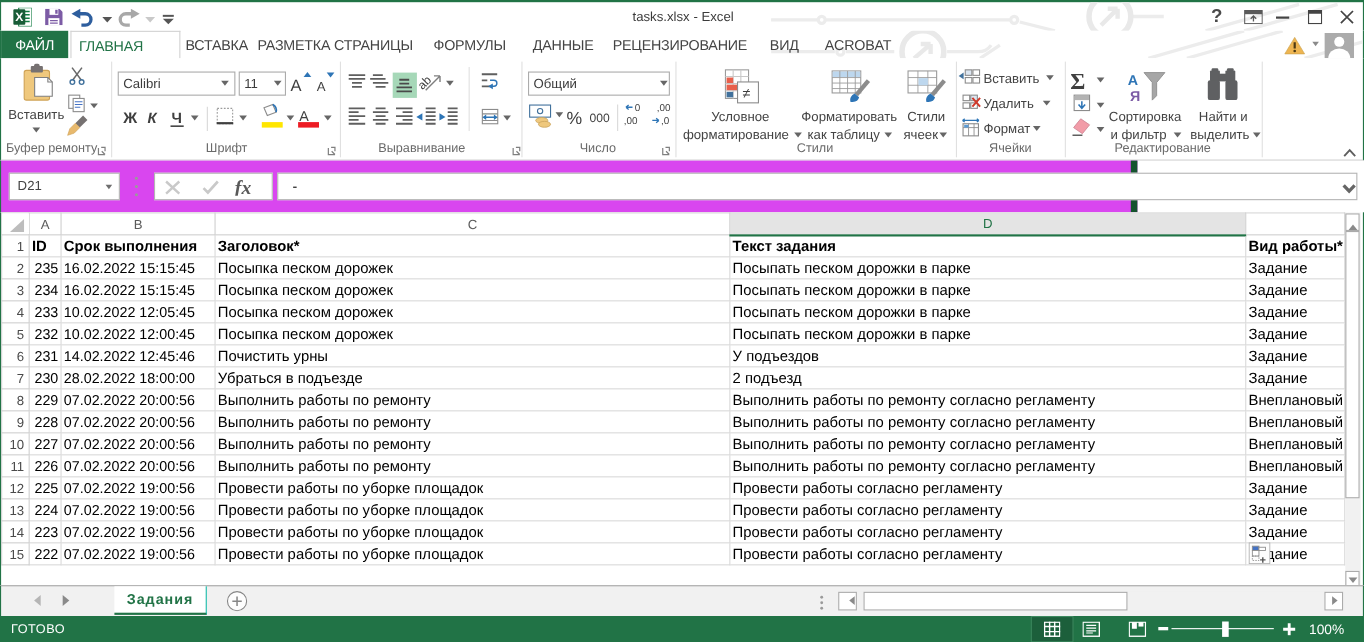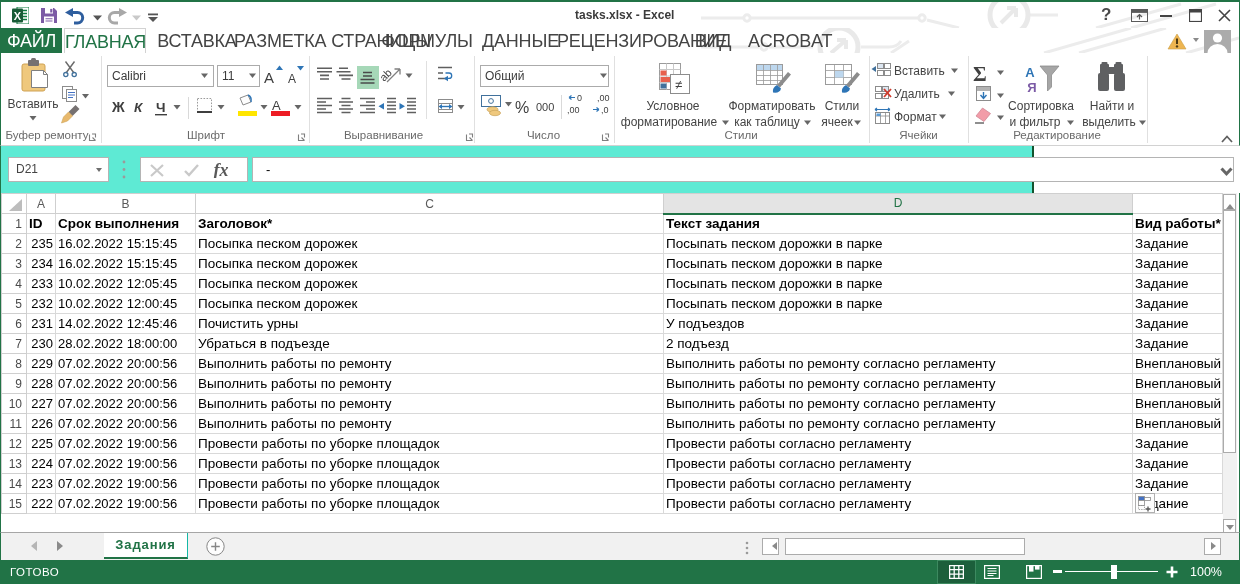--- a/index.html
+++ b/index.html
@@ -2,28 +2,28 @@
 <html><head><meta charset="utf-8">
 <style>
 *{margin:0;padding:0;box-sizing:border-box;}
 html,body{width:1240px;height:584px;overflow:hidden;}
 body{font-family:"Liberation Sans",sans-serif;position:relative;background:#fff;}
 .abs{position:absolute;}
 
 #titlebar{left:0;top:0;width:1240px;height:28px;background:#fff;border-top:2px solid #217346;border-left:1px solid #217346;border-right:1px solid #217346;}
 #tabrow{left:0;top:28px;width:1240px;height:25px;background:#fff;border-left:1px solid #217346;border-right:1px solid #217346;}
 #ribbon{left:0;top:53px;width:1240px;height:93px;background:#fff;border-left:1px solid #217346;border-right:1px solid #217346;border-bottom:1px solid #d2d2d2;}
-#fbar{left:0;top:146px;width:1034px;height:47px;background:#5eead4;border-left:1px solid #217346;border-right:2px solid #14532d;}
+#fbar{left:0;top:146px;width:1034px;height:47px;background:#d946ef;border-left:1px solid #217346;border-right:6px solid #14532d;}
 #gridwrap{left:0;top:193px;width:1240px;height:339px;background:#fff;border-left:1px solid #217346;border-right:1px solid #217346;overflow:hidden;}
 #sheetbar{left:0;top:532px;width:1240px;height:28px;background:#f1f1f1;border-top:1px solid #a6a6a6;border-left:1px solid #217346;border-right:1px solid #217346;}
 #statusbar{left:0;top:560px;width:1240px;height:24px;background:#217346;}
 
-.ttext{font-size:12px;color:#3b3b3b;font-weight:bold;}
-
-.tab{position:absolute;top:0;height:25px;line-height:26px;font-size:18px;color:#444;text-align:center;white-space:nowrap;letter-spacing:-0.2px;}
+.ttext{font-size:12px;color:#3b3b3b;}
+
+.tab{position:absolute;top:0;height:25px;line-height:26px;font-size:13px;color:#444;text-align:center;white-space:nowrap;letter-spacing:-0.2px;}
 #tfile{left:0;width:61px;background:#217346;color:#fff;}
 #thome{background:#fff;color:#217346;border:1px solid #d2d2d2;border-bottom:none;}
 
 .glabel{position:absolute;top:76px;font-size:11.5px;color:#6a6a6a;text-align:center;}
 .gsep{position:absolute;top:3px;height:87px;width:1px;background:#e0e0e0;}
 
 .fbox{position:absolute;background:#fff;border:1px solid #b4b4b4;}
 
 table{border-collapse:collapse;table-layout:fixed;}
 td{border:1px solid #d9d9d9;font-size:13.5px;color:#000;padding:0 0 1px 2px;white-space:nowrap;overflow:hidden;vertical-align:middle;height:20px;}
@@ -110,21 +110,21 @@
       <path d="M343 25 L430 0 M378 25 L465 0 M485 25 L538 10"></path>
     </g>
     <g stroke="#e9e9e9" stroke-width="5" fill="none">
       <circle cx="138" cy="19" r="19"></circle>
     </g>
     <g stroke="#e9e9e9" stroke-width="4" fill="none">
       <path d="M130 25 L144 13 M145 12 h-9 M145 12 v9"></path>
     </g>
   </svg>
   <div class="tab" id="tfile">ФАЙЛ</div>
-  <div class="tab" id="thome" style="left:63px;width:82px;padding-right:26px;">ГЛАВНАЯ</div>
+  <div class="tab" id="thome" style="left:63px;width:100px;padding-right:26px;">ГЛАВНАЯ</div>
   <div class="tab" style="left:152px;width:88px;">ВСТАВКА</div>
   <div class="tab" style="left:233px;width:138px;">РАЗМЕТКА СТРАНИЦЫ</div>
   <div class="tab" style="left:371px;width:110px;">ФОРМУЛЫ</div>
   <div class="tab" style="left:481px;width:60px;">ДАННЫЕ</div>
   <div class="tab" style="left:556px;width:114px;">РЕЦЕНЗИРОВАНИЕ</div>
   <div class="tab" style="left:690px;width:44px;">ВИД</div>
   <div class="tab" style="left:747px;width:64px;">ACROBAT</div>
   <svg class="abs" style="left:1166px;top:5px" width="22" height="17" viewBox="0 0 22 17">
     <path d="M10 1 L19 16 H1 z" fill="#eeb551" stroke="#caa04a" stroke-width="0.6"></path>
     <path d="M10 5.5 v5.5" stroke="#4d3a14" stroke-width="2"></path>

